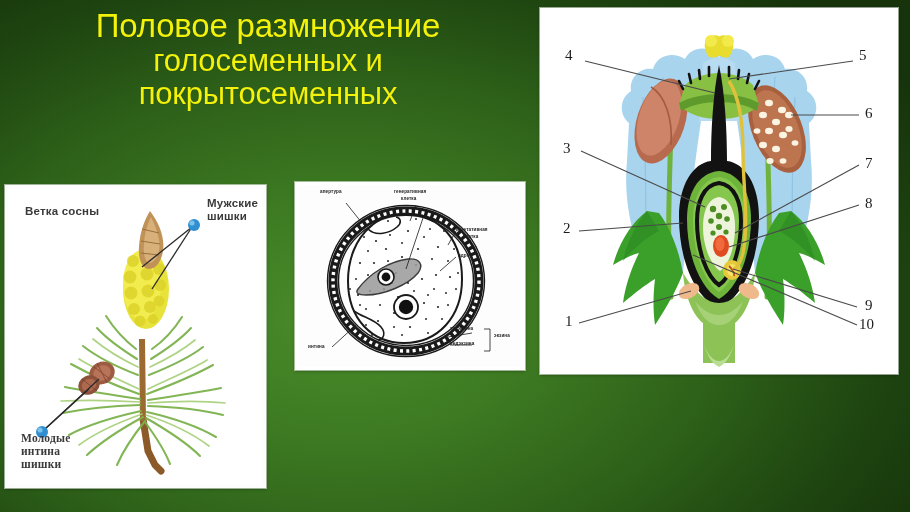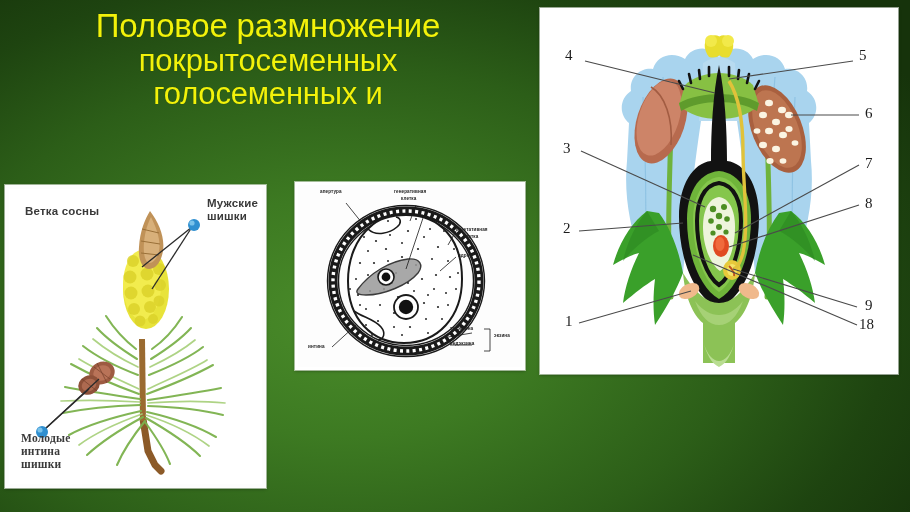--- a/index.html
+++ b/index.html
@@ -63,22 +63,22 @@
   }
   #author .a2{display:block;}
 </style>
 </head>
 <body>
 
 <div id="slide">
 
   <div id="title">
     <span class="l l1">Половое размножение</span>
+    <span class="l l2">голосеменных и</span>
     <span class="l l3">покрытосеменных</span>
-    <span class="l l2">голосеменных и</span>
   </div>
 
   <div id="pine-panel" class="panel">
     <div class="inner">
       <svg viewBox="0 0 267 295" width="267" height="295" style="position:absolute;left:0;top:0;">
         <rect x="0" y="0" width="267" height="295" fill="#ffffff"></rect>
 
         <path d="M134 230 L139 262 L146 276 L152 282" stroke="#8c5a28" stroke-width="7" fill="none" stroke-linecap="round"></path>
         <path d="M133 150 L134 232" stroke="#9a6a30" stroke-width="6" fill="none"></path>
 
@@ -446,18 +446,18 @@
     </svg>
 
     <div class="fnum" style="left:22px;top:36px;">4</div>
     <div class="fnum" style="left:316px;top:36px;">5</div>
     <div class="fnum" style="left:322px;top:94px;">6</div>
     <div class="fnum" style="left:20px;top:129px;">3</div>
     <div class="fnum" style="left:322px;top:144px;">7</div>
     <div class="fnum" style="left:322px;top:184px;">8</div>
     <div class="fnum" style="left:20px;top:209px;">2</div>
     <div class="fnum" style="left:322px;top:286px;">9</div>
-    <div class="fnum" style="left:316px;top:305px;">18</div>
+    <div class="fnum" style="left:316px;top:305px;">10</div>
     <div class="fnum" style="left:22px;top:302px;">1</div>
   </div>
 
 
 </div>
 
 </body></html>

